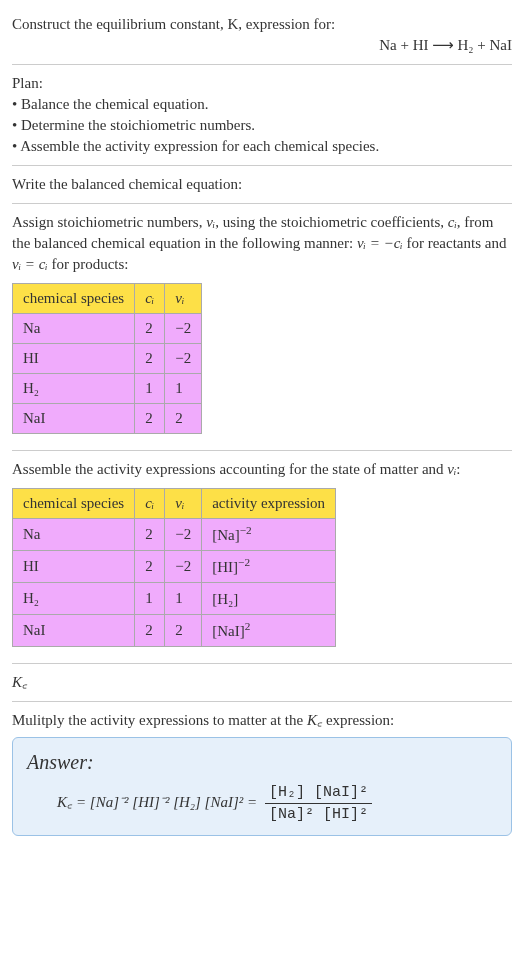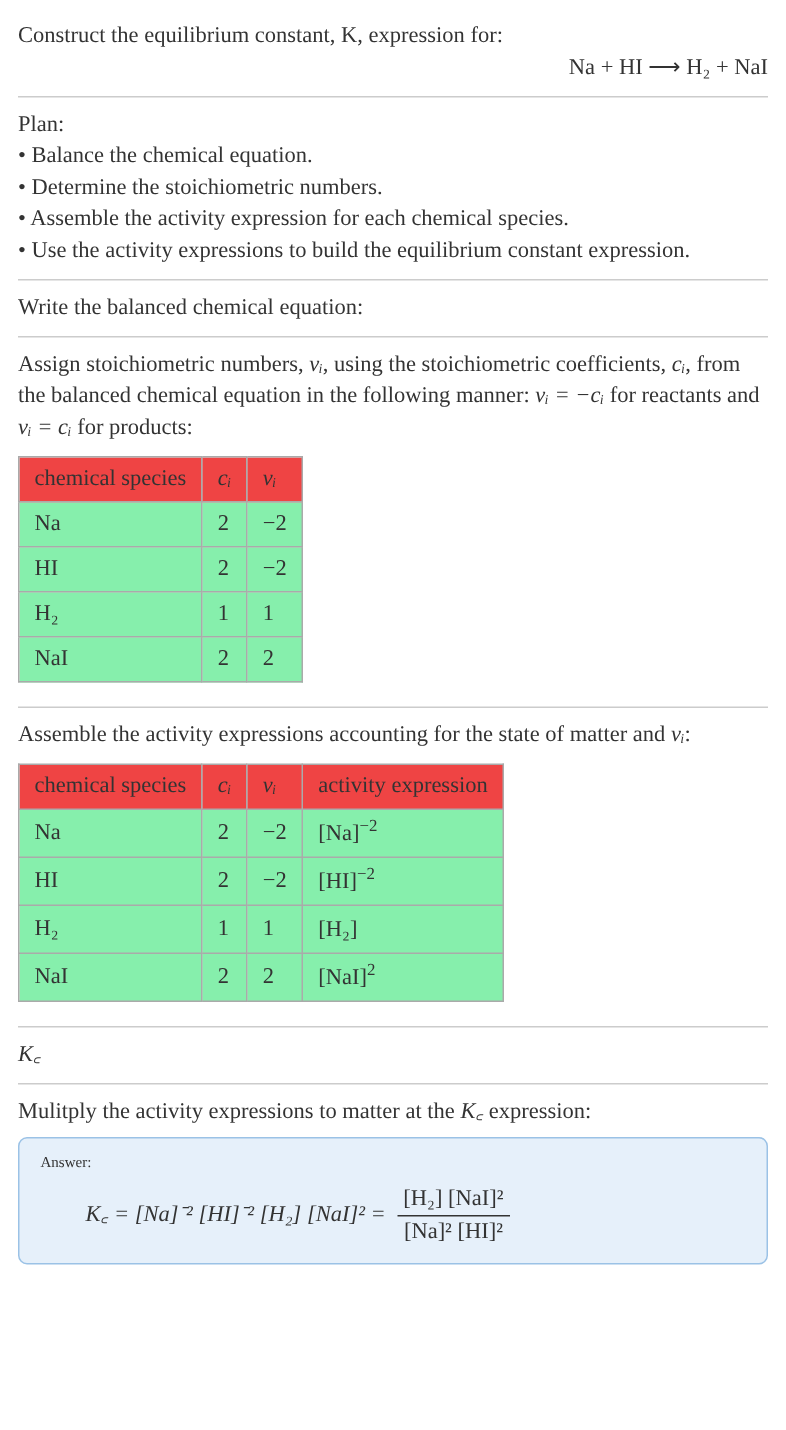--- a/index.html
+++ b/index.html
@@ -29,41 +29,43 @@
   }
   table.data {
     border-collapse: collapse;
     margin: 8px 0;
   }
   table.data th, table.data td {
     border: 1px solid #aaa;
     padding: 4px 10px;
     text-align: left;
     font-weight: normal;
-    background: #86efac;
+    background: #f0abfc;
   }
   table.data th {
-    background: #ef4444;
+    background: #fde047;
   }
   .answer-box {
     background: #e6f0fa;
     border: 1px solid #9bc2e6;
     border-radius: 6px;
     padding: 10px 14px;
     margin-top: 6px;
   }
   .answer-label {
-    font-size: 10px;
+    font-size: 20px;
     margin-bottom: 6px;
+    font-style: italic;
   }
   .frac {
     display: inline-block;
     vertical-align: middle;
     text-align: center;
     margin: 0 4px;
+    font-family: Liberation Mono, monospace;
   }
   .frac .num {
     display: block;
     border-bottom: 1px solid #333;
     padding: 0 4px;
   }
   .frac .den {
     display: block;
     padding: 0 4px;
   }
@@ -83,21 +85,20 @@
   <div class="equation">Na + HI  ⟶  H₂ + NaI</div>
 </div>
 
 <div class="divider"></div>
 
 <div class="section">
   <div>Plan:</div>
   <div>• Balance the chemical equation.</div>
   <div>• Determine the stoichiometric numbers.</div>
   <div>• Assemble the activity expression for each chemical species.</div>
-  <div>• Use the activity expressions to build the equilibrium constant expression.</div>
 </div>
 
 <div class="divider"></div>
 
 <div class="section">
   <div>Write the balanced chemical equation:</div>
 </div>
 
 <div class="divider"></div>
 

